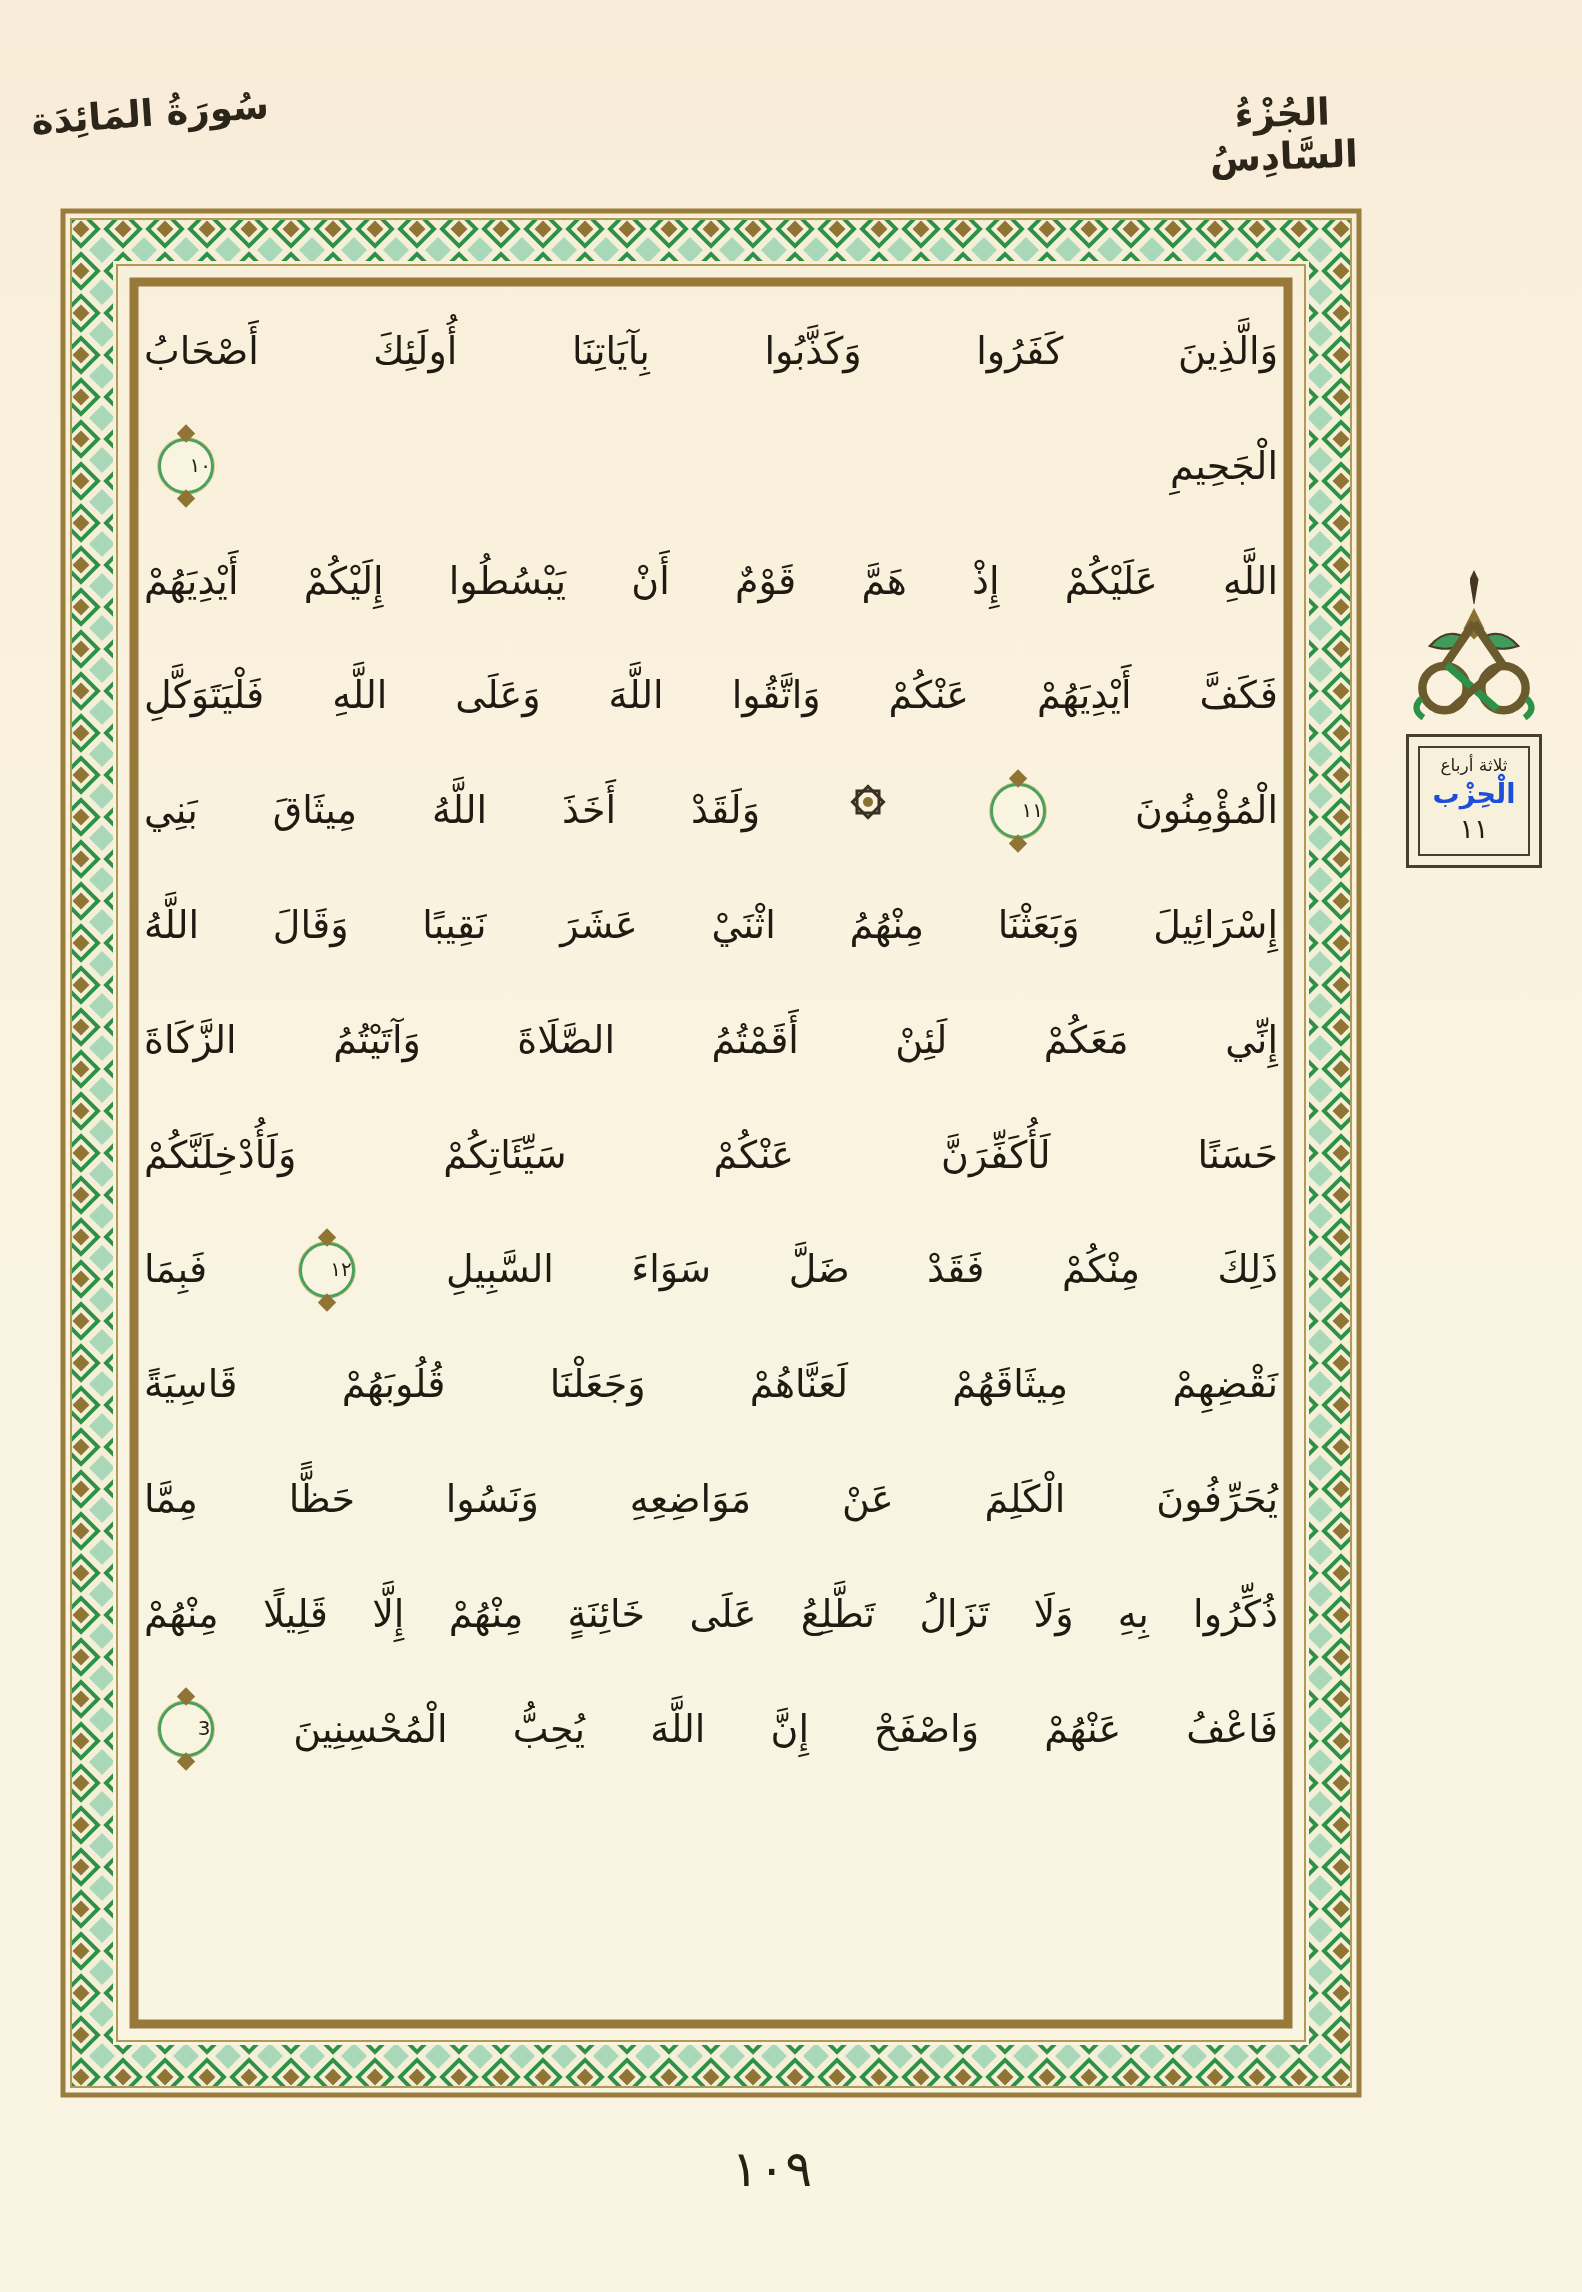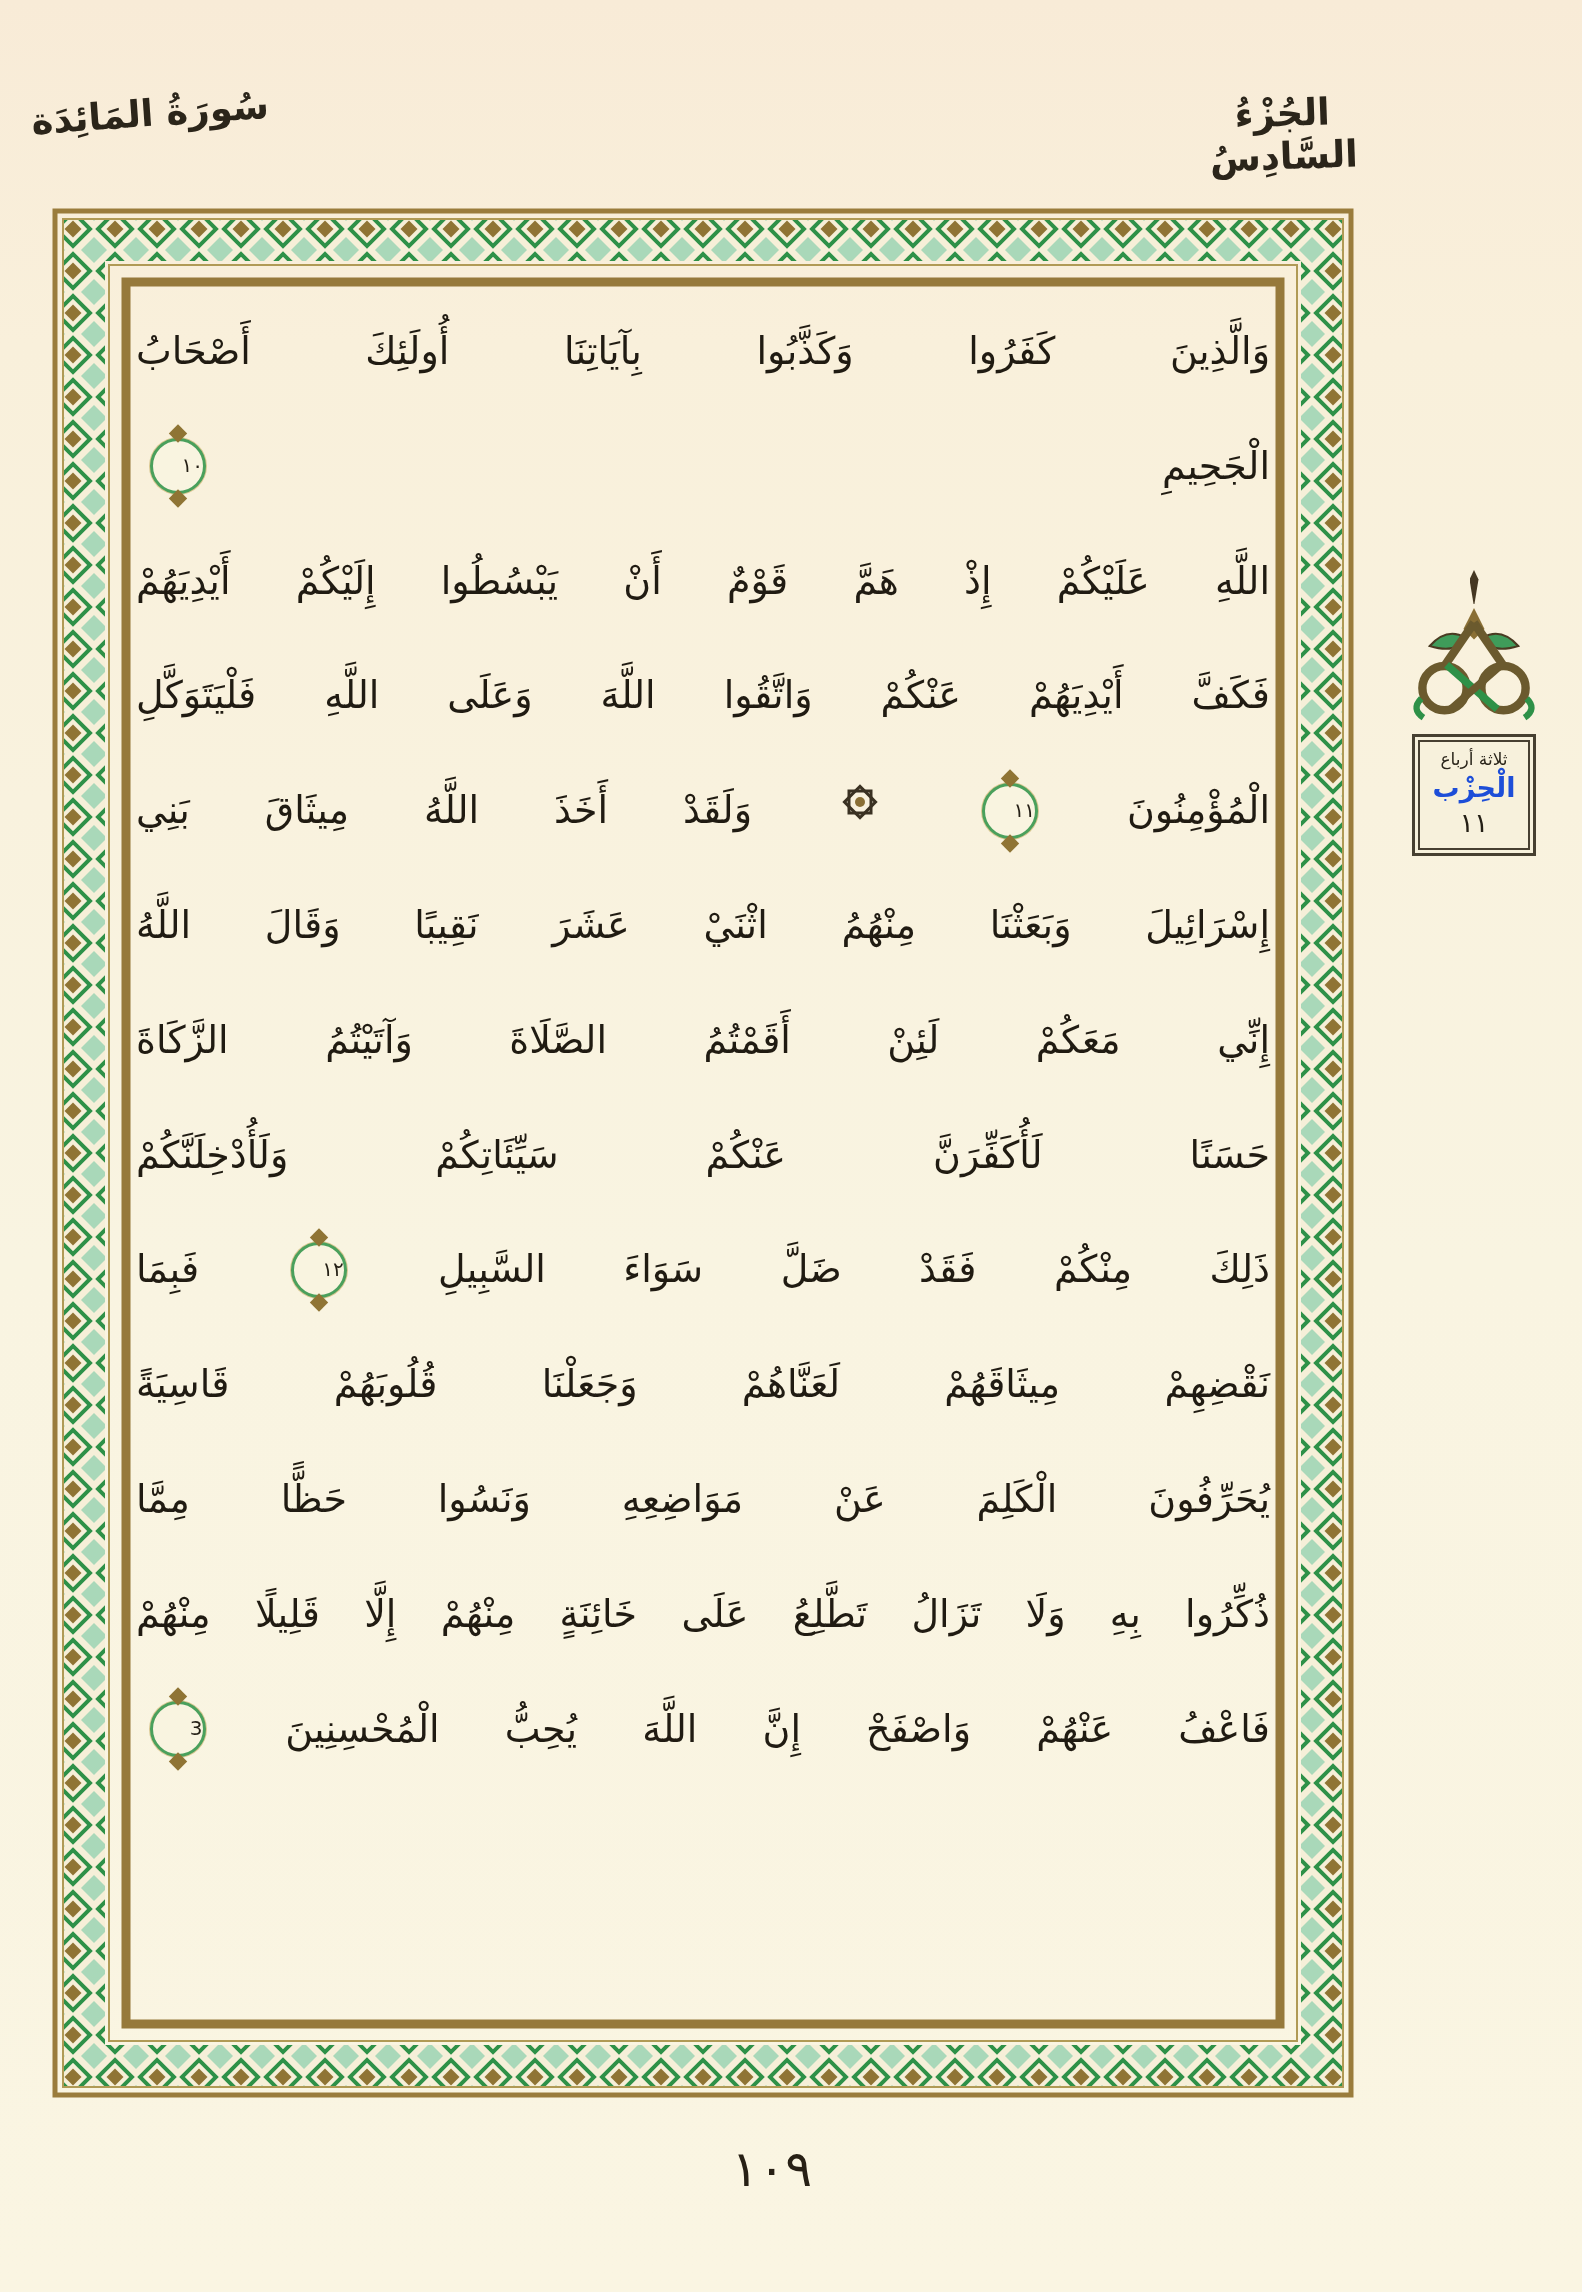--- a/index.html
+++ b/index.html
@@ -12,21 +12,21 @@
   
   .surah-header{
     position:absolute;left:30px;top:92px;width:240px;text-align:center;
     font-size:37px;font-weight:bold;color:#2b251a;transform:rotate(-4deg);
   }
   .juz-header{
     position:absolute;left:1158px;top:92px;width:250px;text-align:center;
     font-size:37px;font-weight:bold;color:#2b251a;transform:rotate(-2deg);
   }
   
-  .frame{position:absolute;left:52px;top:208px;width:1302px;height:1664px;}
+  .frame{position:absolute;left:60px;top:208px;width:1302px;height:1664px;}
   .frame svg.border-art{position:absolute;inset:0;display:block;}
   
   .quran-text{
     position:absolute;left:148px;top:292px;width:1134px;height:1722px;
     direction:rtl;
   }
   .qline{
     height:114.8px;line-height:114.8px;font-size:38px;
     text-align:justify;text-align-last:justify;text-justify:inter-word;
     color:#201b12;letter-spacing:.5px;
@@ -48,21 +48,21 @@
   .vnum{display:block;width:100%;height:100%;line-height:48px;text-align:center;
     font-size:20px;color:#241f15;}
   
   .rub-hizb{display:inline-block;margin:0 12px;vertical-align:middle;}
   
   .hizb-marker{position:absolute;left:1396px;top:570px;width:156px;text-align:center;direction:rtl;}
   .finial{width:9px;height:34px;margin:0 auto 4px auto;background:#453722;
     clip-path:polygon(50% 0,100% 28%,55% 100%,45% 100%,0 28%);}
   .hizb-box{
     width:112px;margin:4px auto 0 auto;background:#f7f1dc;
-    border:3px solid #474031;padding:3px;text-align:center;
+    border:3px solid #474031;padding:9px;text-align:center;
   }
   .hizb-box-inner{border:2px solid #474031;padding:6px 2px 8px 2px;}
   .hizb-fraction{font-size:17px;line-height:22px;color:#2a251a;}
   .hizb-word{font-size:27px;line-height:36px;font-weight:bold;color:#1d4ed8;}
   .hizb-num{font-size:27px;line-height:34px;color:#241f15;}
   
   .page-number{
     position:absolute;left:632px;top:2140px;width:180px;text-align:right;
     font-size:50px;color:#272015;letter-spacing:4px;
   }

